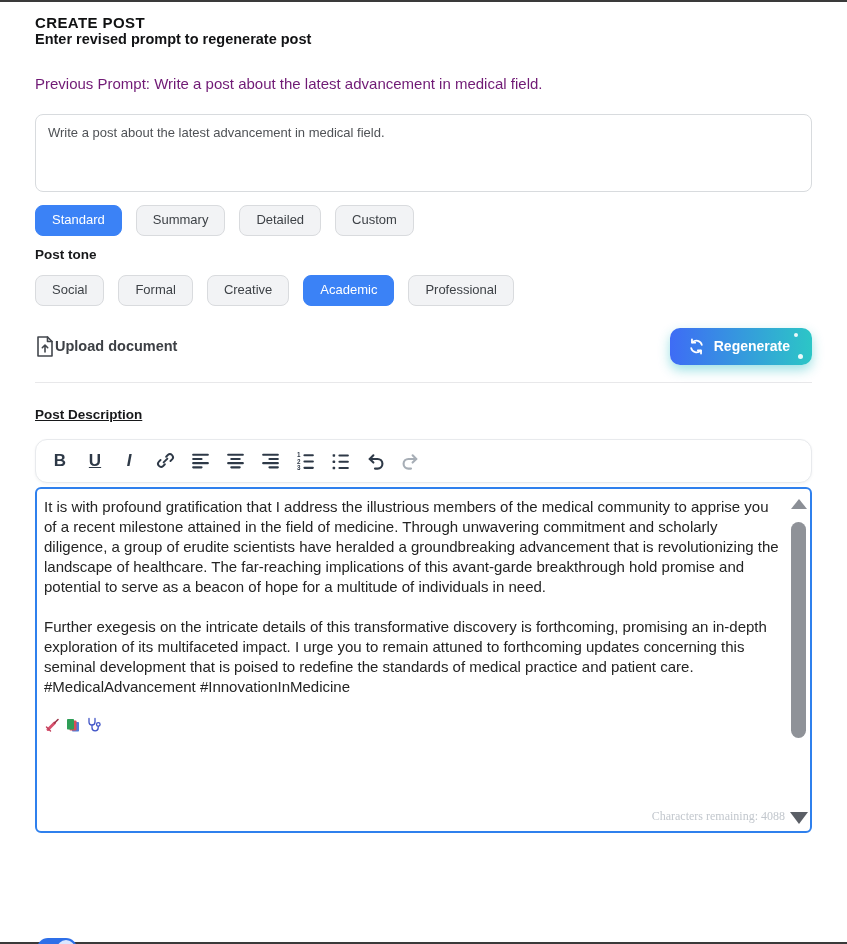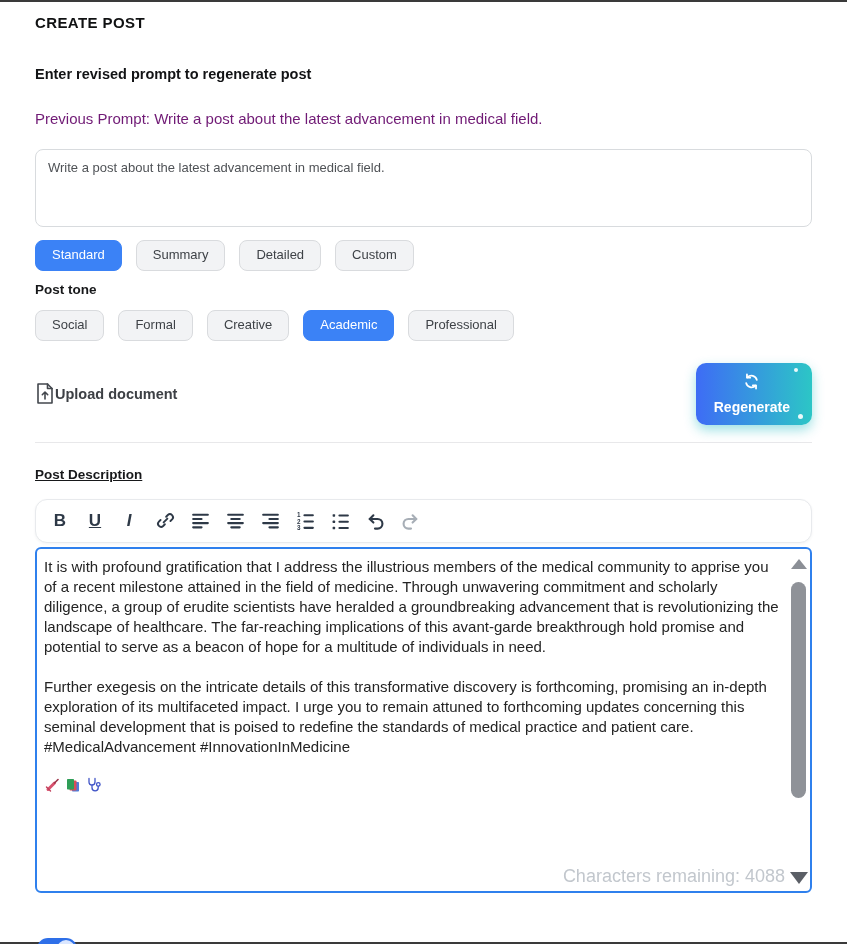--- a/index.html
+++ b/index.html
@@ -8,21 +8,21 @@
     font-family: "Liberation Sans", sans-serif;
     background: #ffffff;
     color: #1c1c1c;
     position: relative;
     overflow: hidden;
     border-top: 2px solid #3a3a3a;
   }
   .container { padding: 0 35px; position: relative; }
 
   .page-title { margin-top: 12px; font-size: 15px; font-weight: 800; letter-spacing: .4px; color: #101112; }
-  .section-subtitle { margin-top: 35px; font-size: 14.5px; font-weight: 700; color: #121315; }
+  .section-subtitle { font-size: 14.5px; font-weight: 700; color: #121315; }
   .prev-prompt { margin-top: 28px; font-size: 15px; color: #701a75; }
 
   .prompt-input {
     margin-top: 22px; width: 100%; height: 78px;
     border: 1px solid #d8dbde; border-radius: 8px;
     padding: 10px 12px; font-size: 13px; color: #4f5256;
     font-family: "Liberation Sans", sans-serif;
     resize: none; outline: none; display: block; background: #fff;
   }
 
@@ -41,21 +41,20 @@
     display: flex; align-items: center; 
     background: none; border: none; cursor: pointer;
     font-family: inherit; font-size: 14.5px; font-weight: 700; color: #3d4045;
   }
   .regenerate-btn {
     position: relative; display: flex; align-items: center; gap: 9px;
     padding: 10px 22px 10px 18px; border: none; border-radius: 10px; cursor: pointer;
     background: linear-gradient(90deg, #3e6cf5 0%, #2cc6c6 100%);
     color: #fff; font-family: inherit; font-size: 14px; font-weight: 700;
     box-shadow: 0 5px 12px rgba(38,188,195,.45);
-    flex-direction: column;
   }
   .regenerate-btn::before, .regenerate-btn::after {
     content: ""; position: absolute; background: rgba(255,255,255,.9); border-radius: 50%;
   }
   .regenerate-btn::before { width: 4px; height: 4px; right: 14px; top: 5px; }
   .regenerate-btn::after  { width: 5px; height: 5px; right: 9px; bottom: 6px; }
 
   .divider { margin-top: 17px; border-top: 1px solid #e8e8ea; }
   .desc-label { margin-top: 24px; text-decoration: underline; }
 
@@ -93,21 +92,21 @@
   }
   .sb-thumb {
     position: absolute; top: 27px; left: 1px; width: 15px; height: 216px;
     background: #8f9298; border-radius: 8px; cursor: grab;
   }
   .sb-down {
     position: absolute; bottom: 2px; left: 0;
     width: 0; height: 0; border-left: 9px solid transparent; border-right: 9px solid transparent;
     border-top: 12px solid #5b5f66; cursor: pointer;
   }
-  .char-count { position: absolute; right: 25px; bottom: 5px; font-size: 18px; color: #c2c7cd; }
+  .char-count { position: absolute; right: 25px; bottom: 5px; font-size: 12px; color: #c2c7cd; font-family: Liberation Serif, serif; }
 
   .partial-toggle {
     position: absolute; left: 37px; top: 936px; width: 40px; height: 22px;
     background: #2e6fe8; border-radius: 11px; z-index: 3; cursor: pointer;
   }
   .partial-toggle::after {
     content: ""; position: absolute; right: 2px; top: 2px; width: 18px; height: 18px;
     border-radius: 50%; background: #dbe7ff;
   }
   .bottom-edge { position: absolute; left: 0; right: 0; bottom: 0; height: 2px; background: #3a3a3a; z-index: 2; }

